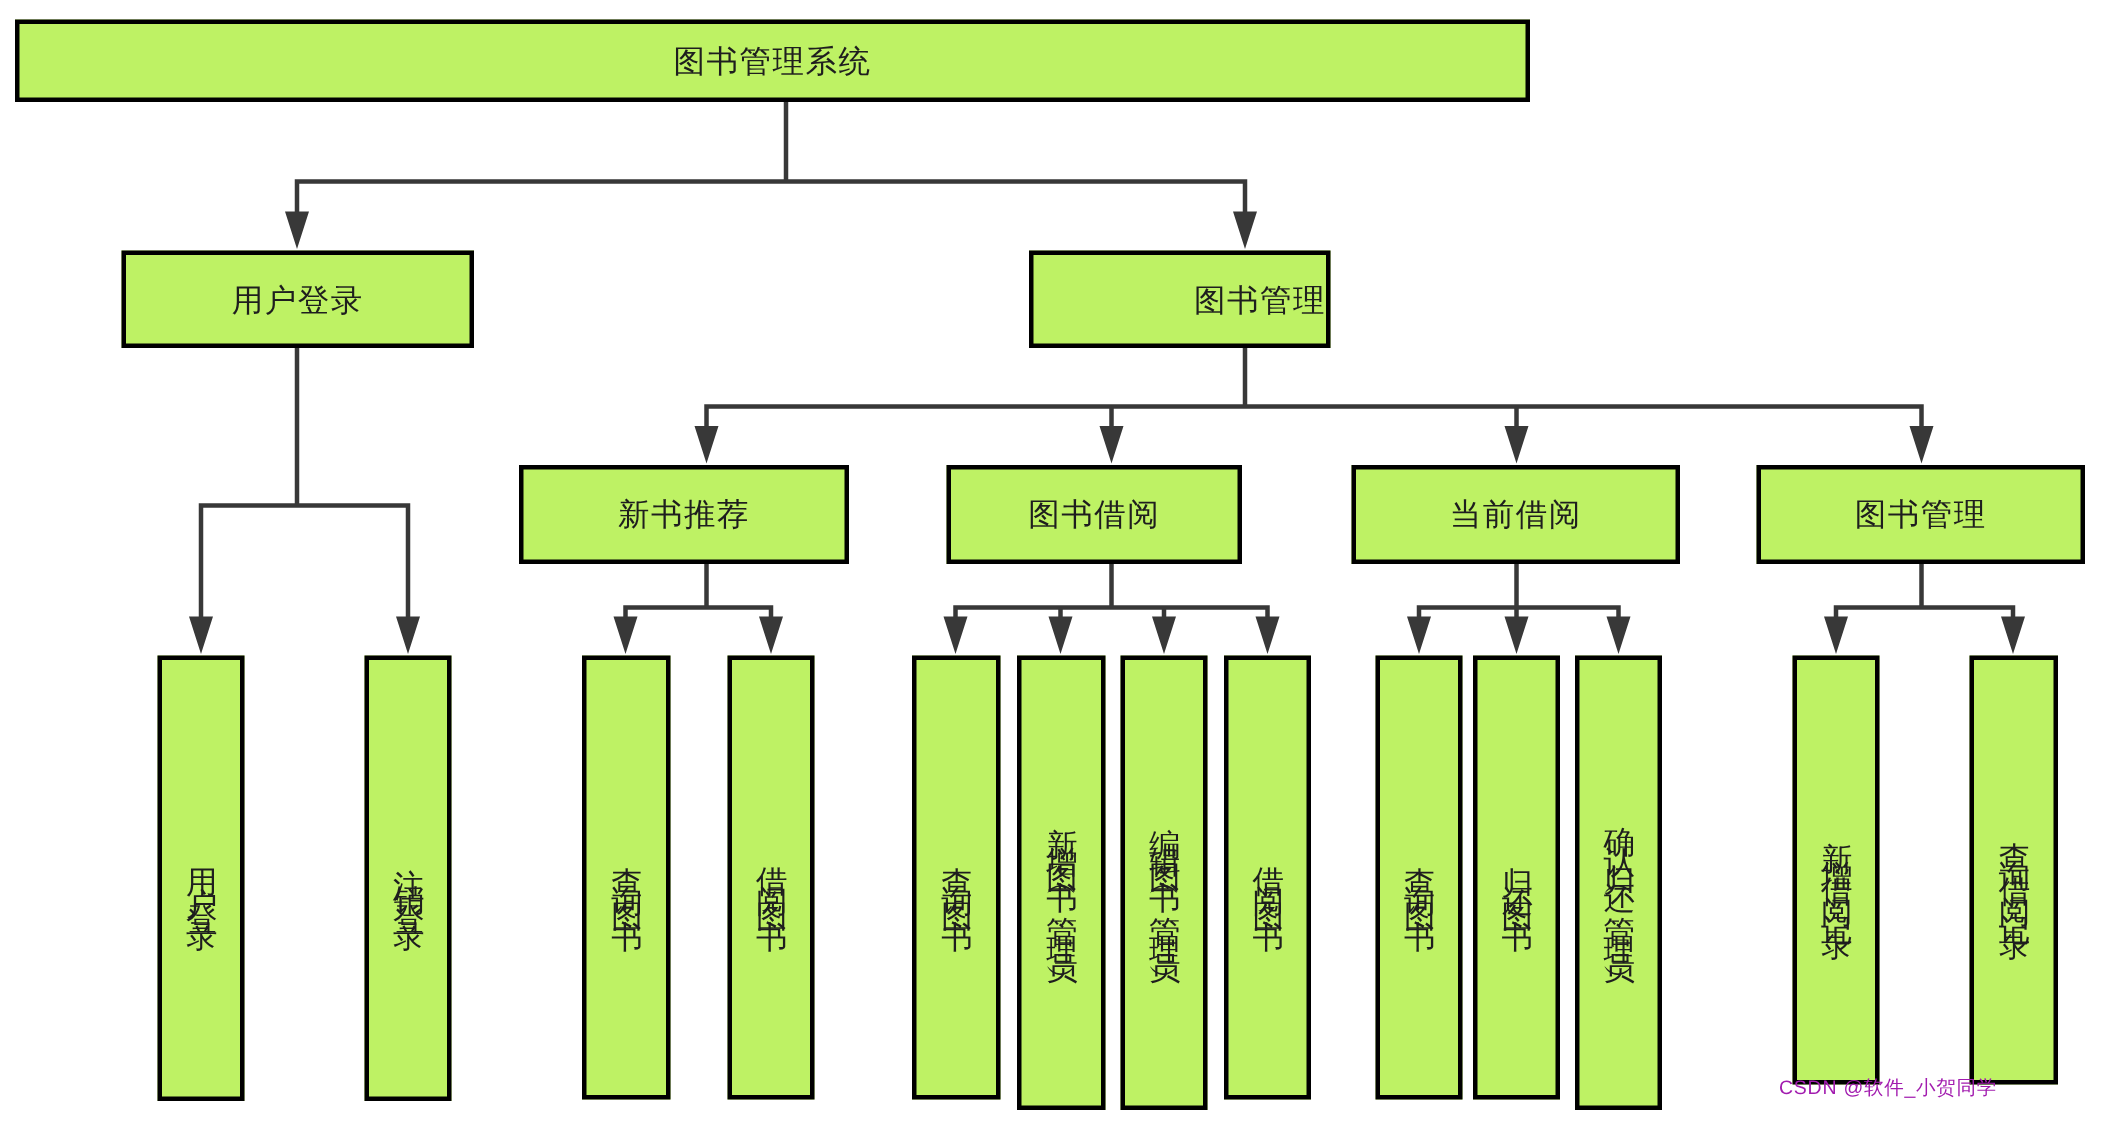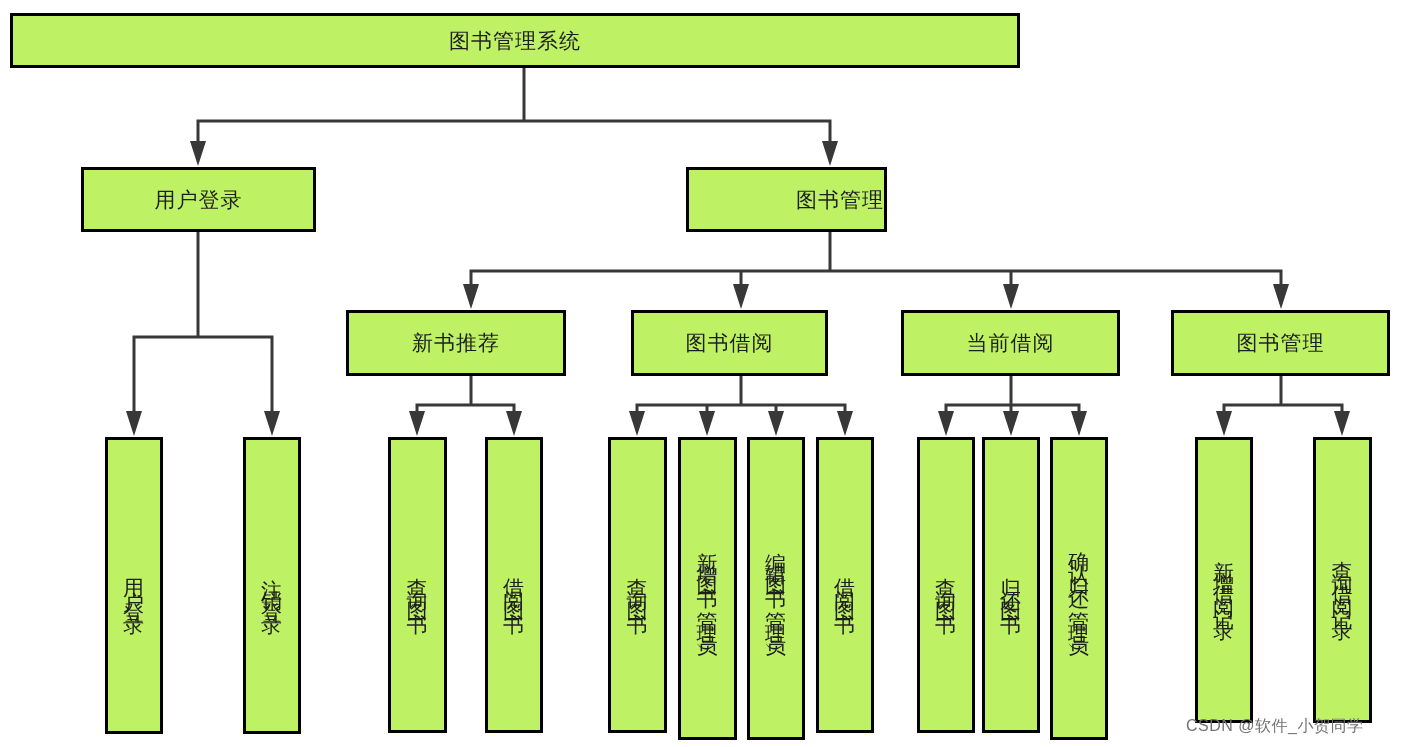--- a/index.html
+++ b/index.html
@@ -32,22 +32,22 @@
     text-orientation:mixed;
     font-size:21px;
     letter-spacing:12px;
     line-height:1;
     white-space:nowrap;
   }
   #watermark{
     position:absolute;
     left:1186px;top:716px;
     z-index:3;
-    font-size:16px;
-    color:#737373;
+    font-size:13px;
+    color:#a21caf;
     letter-spacing:0.5px;
     white-space:nowrap;
   }
 </style>
 </head>
 <body>
 
 <div id="stage">
 
   <svg id="connectors" width="1405" height="747" viewBox="0 0 1405 747">

